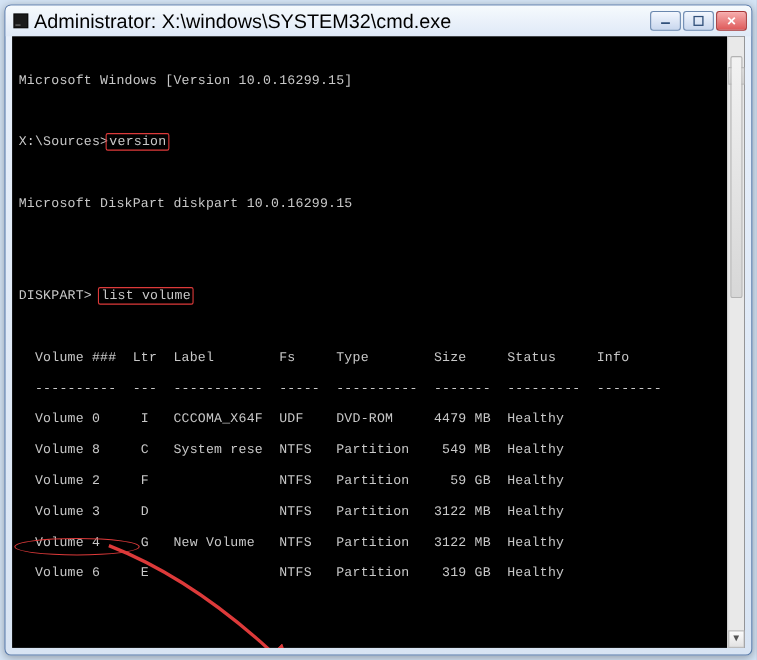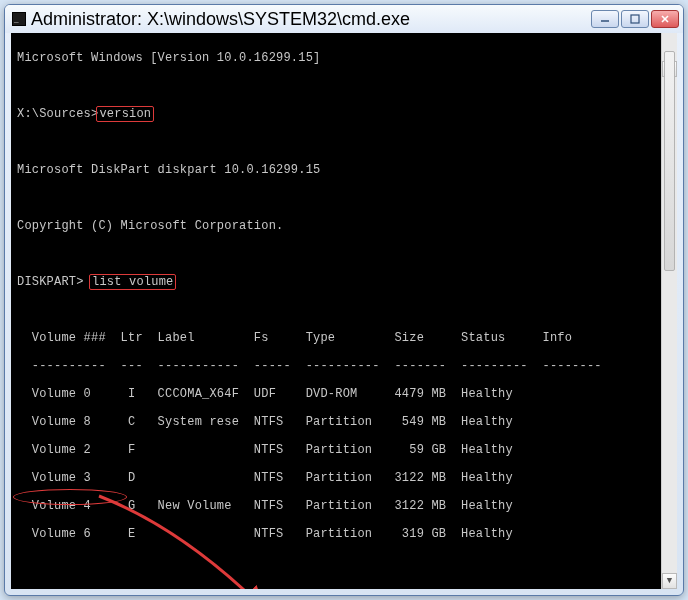--- a/index.html
+++ b/index.html
@@ -24,21 +24,21 @@
     display: flex; align-items: center; justify-content: center;
     font-size: 11px; color: #31507a; cursor: pointer;
   }
   .winbtn.close {
     background: linear-gradient(#f7adad, #de5a5a);
     border-color: #a63434; color: #fff; font-weight: bold;
   }
   .surface {
     flex: 1; margin: 0 6px 6px 6px; background: #000; color: #c8c8c8;
     font-family: Consolas, "Courier New", monospace; font-size: 12px;
-    line-height: 14px; padding: 4px 6px; overflow: hidden; position: relative;
+    line-height: 14px; padding: 19px 6px; overflow: hidden; position: relative;
     white-space: pre; letter-spacing: 0.2px;
   }
   .line { height: 14px; }
   .hl { border: 1.5px solid #dd3a3a; border-radius: 2px; padding: 0 2px; margin: -1px -2px; display: inline-block; }
   
   .arrow {
     position: absolute; width: 180px; height: 130px; pointer-events: none;
     left: 80px; top: 455px;
   }
   .circ {
@@ -92,21 +92,20 @@
       </div>
   </div>
 
   <div class="surface">
 <div class="line">Microsoft Windows [Version 10.0.16299.15]</div>
 <div class="line"></div>
 <div class="line"><span>X:\Sources&gt;</span><span class="hl">version</span></div>
 <div class="line"></div>
 <div class="line">Microsoft DiskPart diskpart 10.0.16299.15</div>
 <div class="line"></div>
-<div class="line">Copyright (C) Microsoft Corporation.</div>
 <div class="line"></div>
 <div class="line"><span>DISKPART&gt;</span> <span class="hl">list volume</span></div>
 <div class="line"></div>
 <div class="line">  Volume ###  Ltr  Label        Fs     Type        Size     Status     Info</div>
 <div class="line">  ----------  ---  -----------  -----  ----------  -------  ---------  --------</div>
 <div class="line">  Volume 0     I   CCCOMA_X64F  UDF    DVD-ROM     4479 MB  Healthy</div>
 <div class="line">  Volume 8     C   System rese  NTFS   Partition    549 MB  Healthy</div>
 <div class="line">  Volume 2     F                NTFS   Partition     59 GB  Healthy</div>
 <div class="line">  Volume 3     D                NTFS   Partition   3122 MB  Healthy</div>
 <div class="line">  Volume 4     G   New Volume   NTFS   Partition   3122 MB  Healthy</div>

